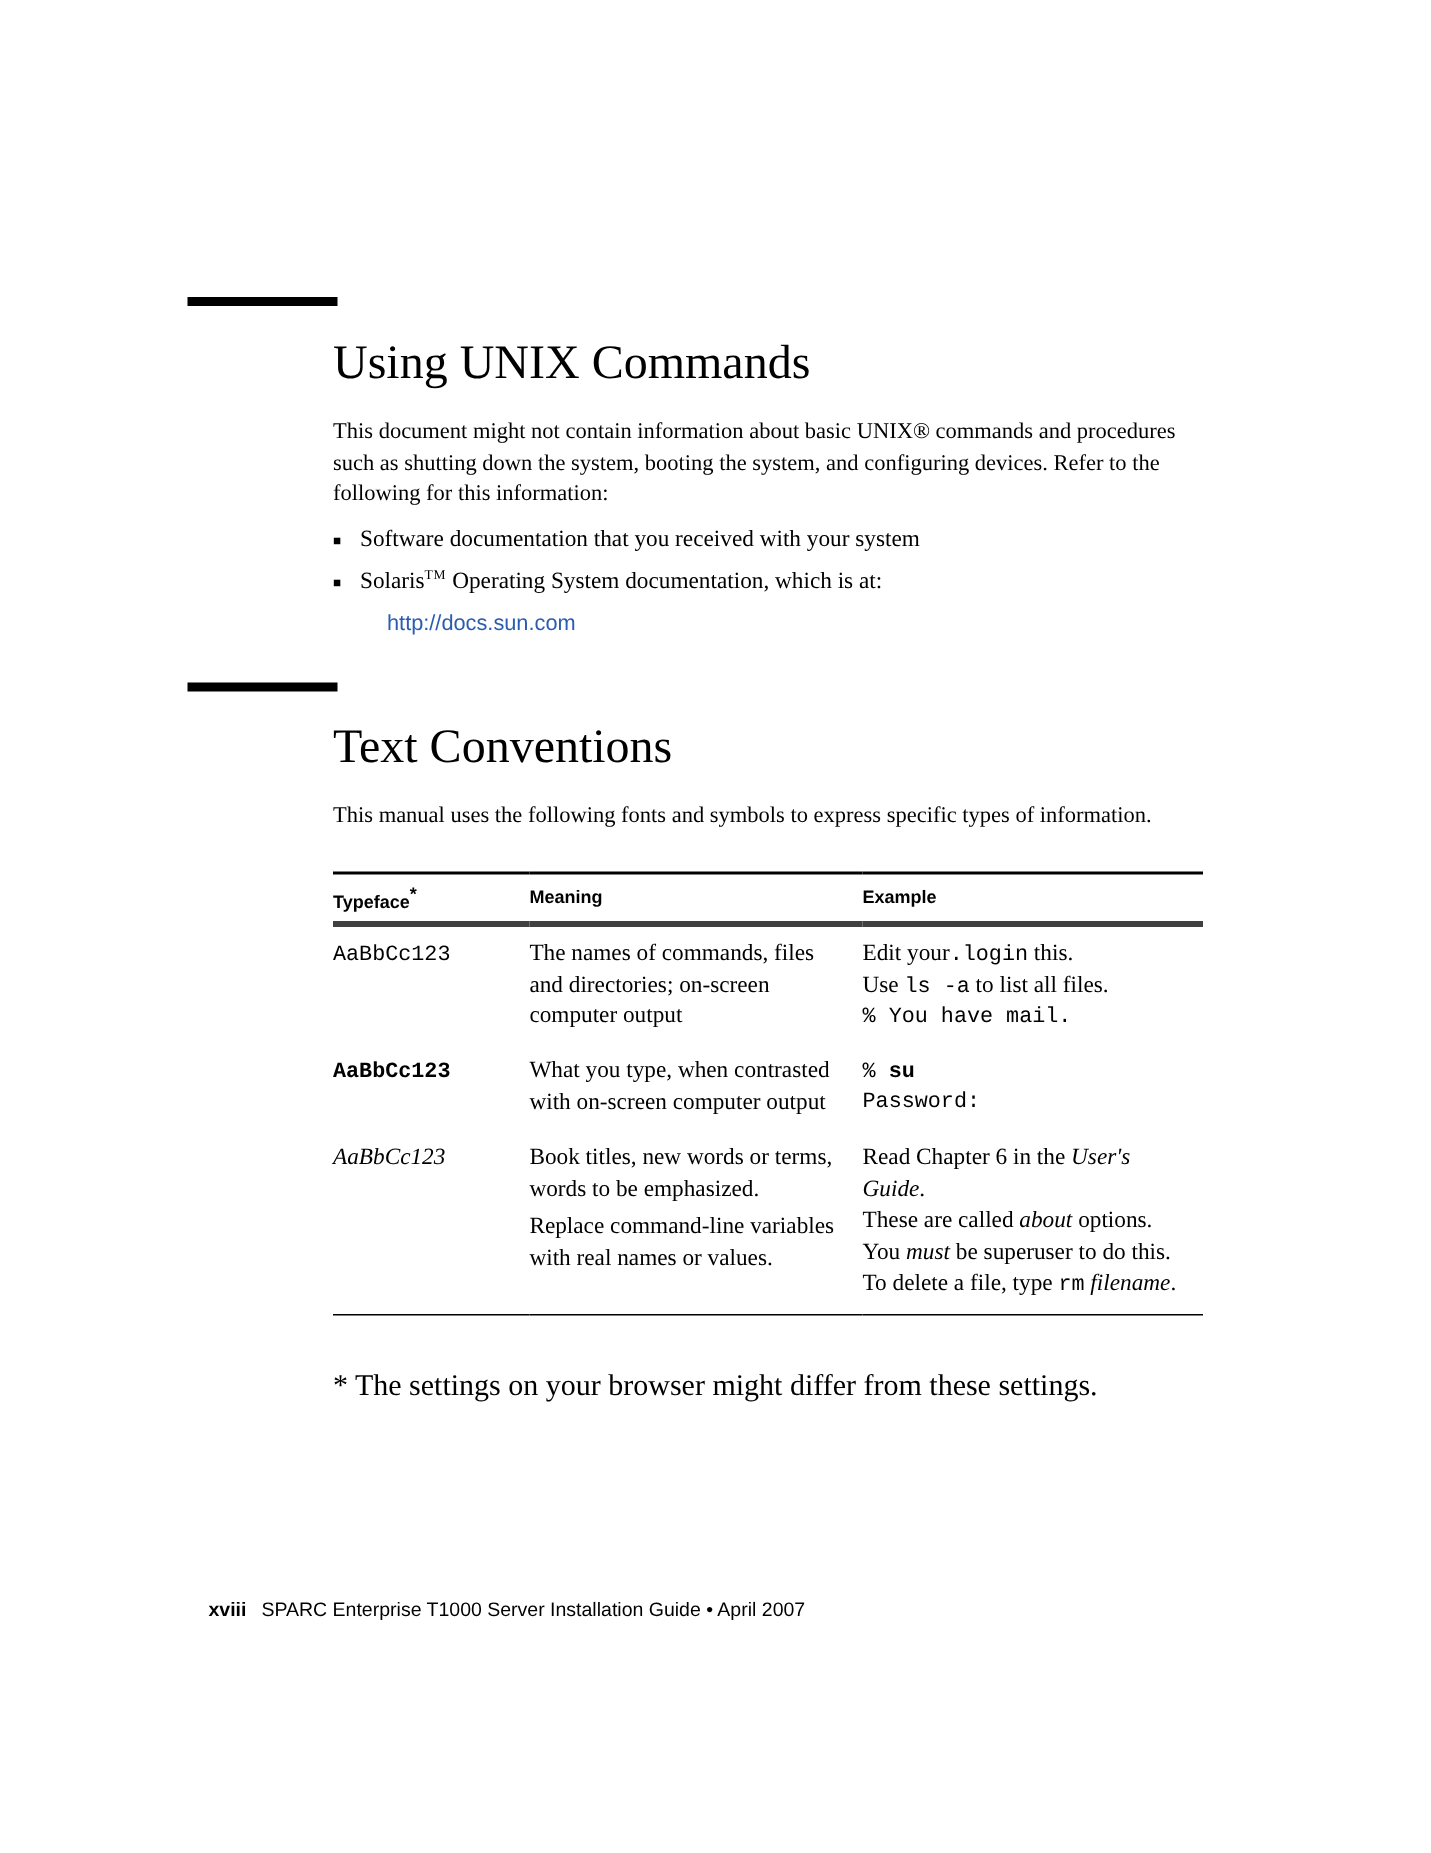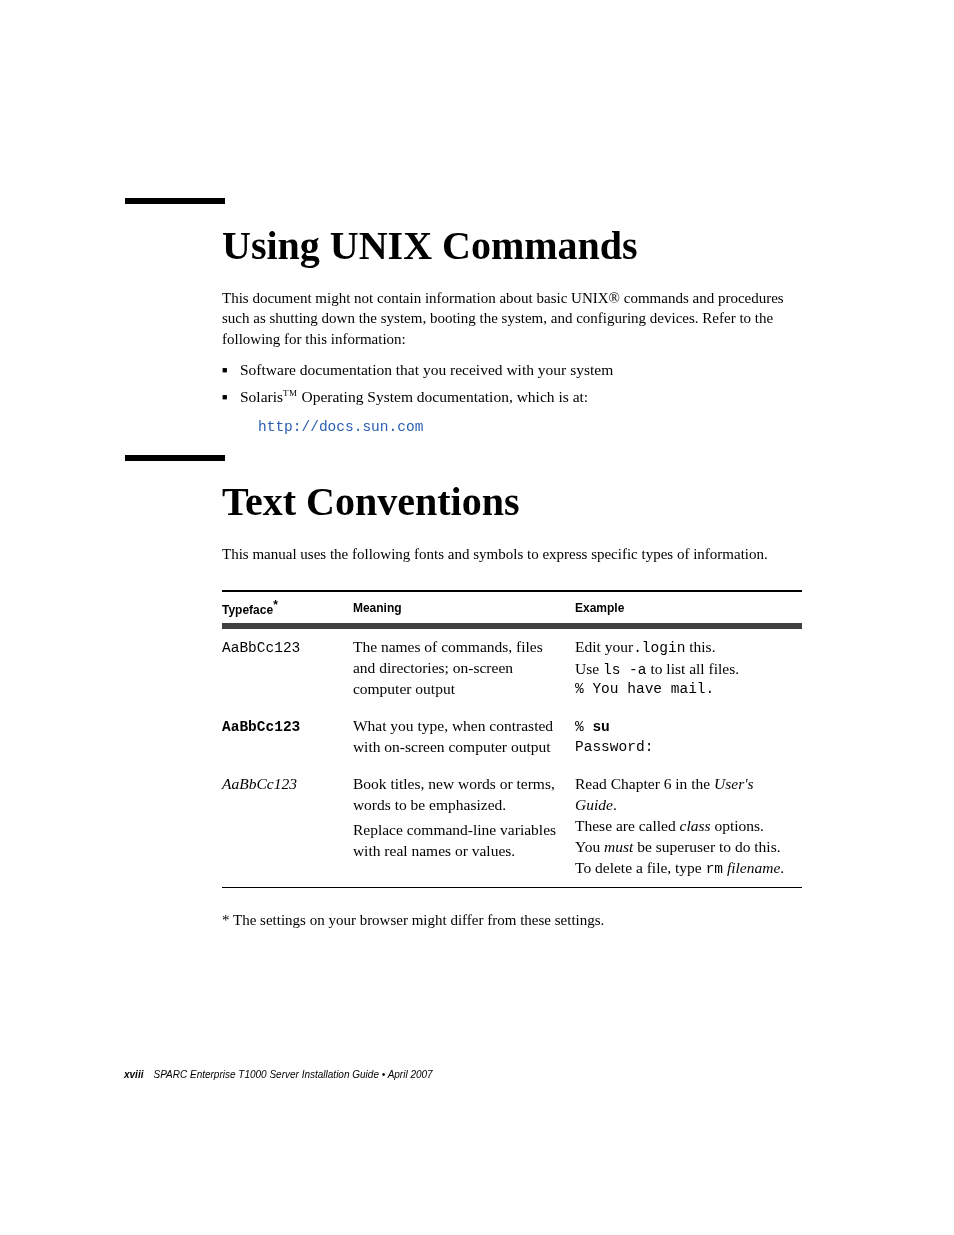--- a/index.html
+++ b/index.html
@@ -30,22 +30,22 @@
   .rule {
     position: absolute;
     left: 125px;
     width: 100px;
     height: 6px;
     background: #000;
   }
   .rule.r1 { top: 198px; }
   .rule.r2 { top: 455px; }
   h1 {
-    font-weight: 700;
-    font-size: 40px;
+    font-weight: 400;
+    font-size: 32px;
     margin: 0 0 18px 0;
     line-height: 1.2;
   }
   .sec1 { position: absolute; top: 222px; width: 580px; }
   .sec2 { position: absolute; top: 478px; width: 580px; }
   p.body {
     font-size: 15px;
     line-height: 1.35;
     margin: 0 0 10px 0;
   }
@@ -74,65 +74,64 @@
     font-size: 14.5px;
   }
   .monob {
     font-family: "Courier New", Courier, monospace;
     font-size: 14.5px;
     font-weight: bold;
   }
   .ital { font-style: italic; }
   a.link {
     color: #2a5db0;
-    font-family: Liberation Mono, monospace;
+    font-family: Liberation Sans, sans-serif;
     font-size: 14.5px;
     text-decoration: none;
   }
   .indent { margin-left: 18px; margin-top: 6px; }
   table.conv {
     width: 580px;
     border-collapse: collapse;
     margin-top: 26px;
     font-size: 15.5px;
   }
   table.conv th {
     text-align: left;
     font-family: Arial, Helvetica, sans-serif;
     font-size: 12px;
     font-weight: bold;
     padding: 6px 8px 6px 0;
   }
   table.conv thead tr {
     border-top: 2px solid #000;
-    border-bottom: 6px solid #404040;
+    border-bottom: 4px solid #404040;
   }
   table.conv tbody tr.last td {
     border-bottom: 1px solid #000;
   }
   table.conv td {
     vertical-align: top;
     padding: 8px 10px 8px 0;
     line-height: 1.35;
   }
   table.conv td.col1 { width: 125px; }
   table.conv td.col2 { width: 225px; }
   table.conv td.col3 { width: 230px; }
   .tm { font-size: 9px; vertical-align: super; letter-spacing: 0.5px; text-align: right; }
   .footnote {
-    font-size: 15px;
-    margin-top: 24px;
+    font-size: 20px;
+    margin-top: 36px;
   }
   .footer {
     position: absolute;
-    left: 124px;
+    left: 139px;
     bottom: 155px;
     font-family: Arial, Helvetica, sans-serif;
-    font-size: 10px;
-    font-style: italic;
+    font-size: 13px;
   }
   .footer .pg { font-weight: bold; margin-right: 10px; }
   .star { font-family: Arial, Helvetica, sans-serif; font-size: 12px; vertical-align: super; }
 </style>
 </head>
 <body>
 
 <div class="page">
   <div class="rule r1"></div>
   <div class="rule r2"></div>
@@ -184,21 +183,21 @@
             </td>
           </tr>
           <tr class="last">
             <td class="col1"><span class="ital">AaBbCc123</span></td>
             <td class="col2">
               <div>Book titles, new words or terms, words to be emphasized.</div>
               <div style="margin-top:4px">Replace command-line variables with real names or values.</div>
             </td>
             <td class="col3">
               <div><span>Read Chapter 6 in the </span><span class="ital">User's Guide</span><span>.</span></div>
-              <div><span>These are called </span><span class="ital">class</span><span> options.</span></div>
+              <div><span>These are called </span><span class="ital">about</span><span> options.</span></div>
               <div><span>You </span><span class="ital">must</span><span> be superuser to do this.</span></div>
               <div><span>To delete a file, type </span><span class="mono">rm</span> <span class="ital">filename</span><span>.</span></div>
             </td>
           </tr>
         </tbody>
       </table>
 
       <p class="footnote">* The settings on your browser might differ from these settings.</p>
     </div>
   </div>

